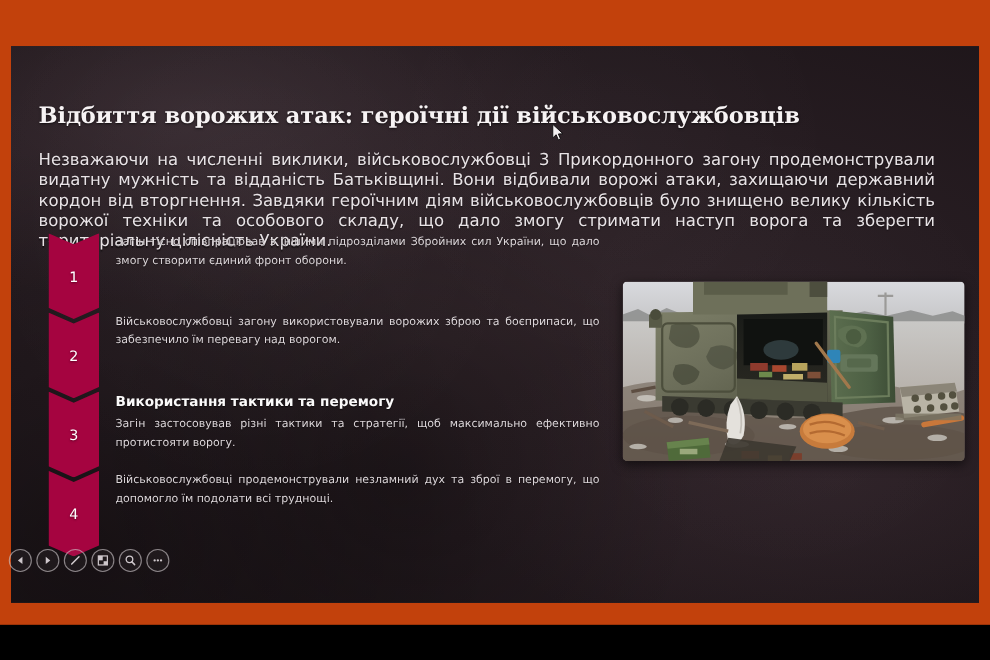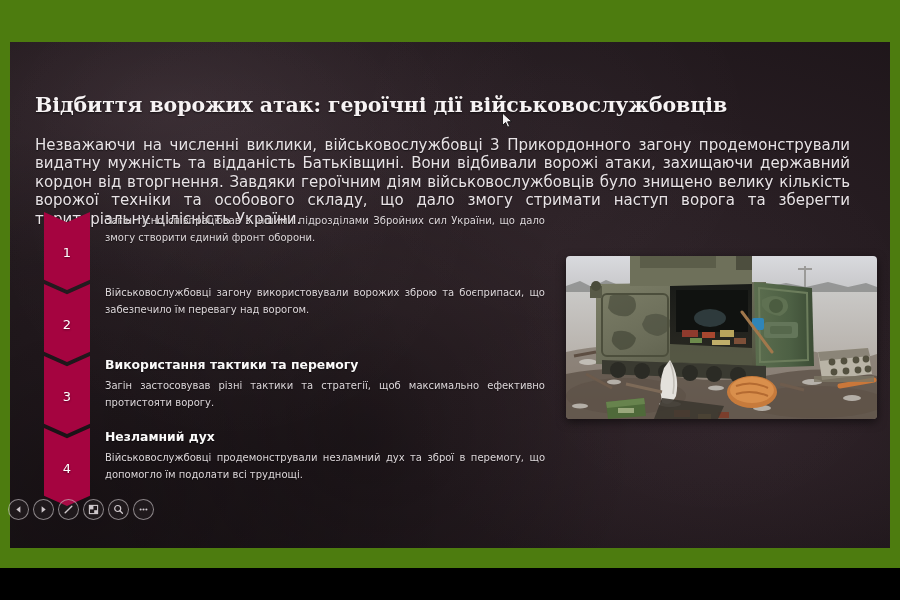--- a/index.html
+++ b/index.html
@@ -7,21 +7,21 @@
     padding: 0;
     background: #000000;
     width: 900px;
     height: 600px;
     overflow: hidden;
   }
   #viewport {
     position: relative;
     width: 900px;
     height: 568px;
-    background: #4d7c0f;
+    background: #c2410c;
     font-family: "DejaVu Sans", sans-serif;
   }
 
   
   #slide {
     position: absolute;
     left: 10px;
     top: 42px;
     width: 880px;
     height: 506px;
@@ -219,21 +219,20 @@
           <div class="feature-title">Використання тактики та перемогу</div>
           <div class="feature-desc">Загін застосовував різні тактики та стратегії, щоб максимально ефективно протистояти ворогу.</div>
         </div>
       </div>
 
       <div class="feature-row">
         <div class="ribbon">
           <span class="ribbon-number">4</span>
         </div>
         <div class="feature-text">
-          <div class="feature-title">Незламний дух</div>
           <div class="feature-desc">Військовослужбовці продемонстрували незламний дух та зброї в перемогу, що допомогло їм подолати всі труднощі.</div>
         </div>
       </div>
 
     </div>
 
     <div id="photo-frame" class="layer">
       <svg id="photo-canvas" viewBox="0 0 311 163" preserveAspectRatio="none">
         <defs>
           <linearGradient id="skyG" x1="0" y1="0" x2="0" y2="1">

